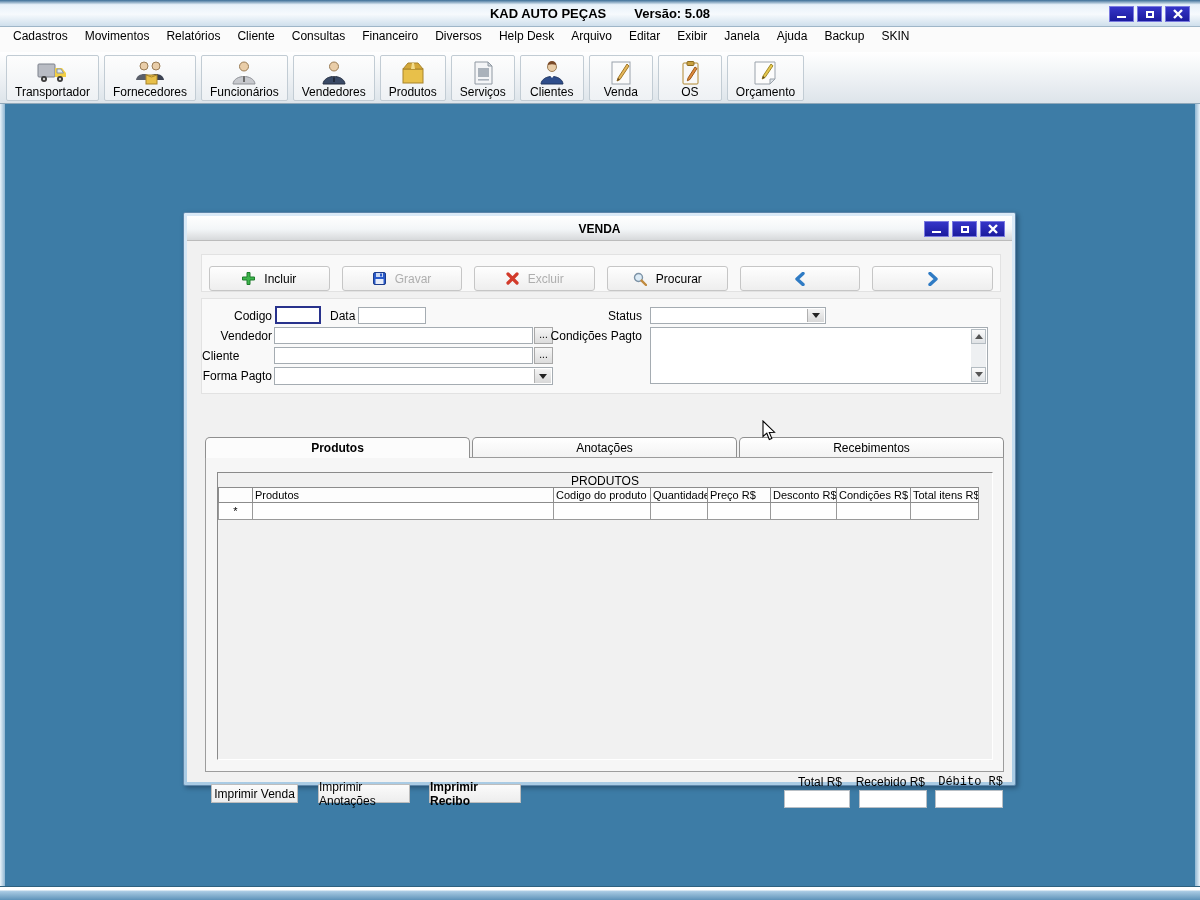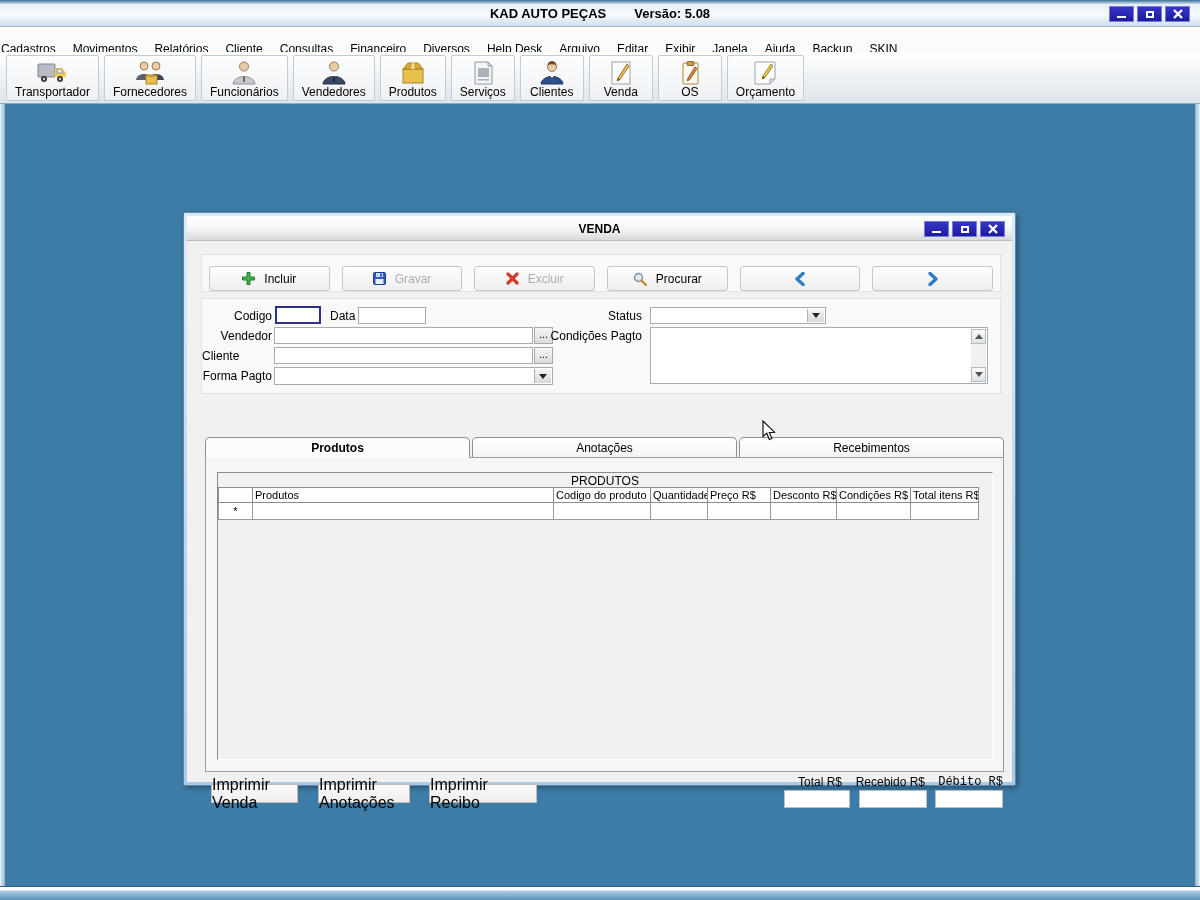--- a/index.html
+++ b/index.html
@@ -16,21 +16,21 @@
   .titlebar .ver { margin-left:28px; }
   .winbtns { position:absolute; right:10px; top:6px; display:flex; gap:3px; }
   .winbtn { width:25px; height:16px; background:linear-gradient(180deg,#3535c8,#1b1b9e); border:1px solid #7a7ae0;
     display:flex; align-items:center; justify-content:center; cursor:default; }
   .glyph-min { width:9px; height:2px; background:#fff; margin-top:6px; }
   .glyph-max { width:8px; height:7px; border:2px solid #fff; }
   .glyph-close { stroke:#fff; stroke-width:2.4; }
 
   
   .menubar { position:absolute; left:0; top:27px; width:1200px; height:32px; background:#fbfbfb;
-    border-bottom:1px solid #c9d4dd; display:flex; align-items:flex-end; padding-left:0; gap:15px; }
+    border-bottom:1px solid #c9d4dd; display:flex; align-items:flex-start; padding-left:12px; gap:15px; }
   .menu-item { padding:2px 1px; white-space:nowrap; }
 
   
   .toolbar { position:absolute; left:0; top:52px; width:1200px; height:52px;
     background:linear-gradient(180deg,#ffffff,#dde4ea); border-bottom:1px solid #8fa8ba;
     display:flex; align-items:center; padding-left:6px; gap:5px; }
   .tool-btn { height:46px; min-width:64px; padding:2px 8px 1px; background:linear-gradient(180deg,#fdfdfd,#eef1f4);
     border:1px solid #c2ccd4; border-radius:2px; display:flex; flex-direction:column; align-items:center; justify-content:space-between; }
   .tool-btn .ticon { height:28px; display:flex; align-items:flex-end; }
   .tool-btn .tlabel { font-size:12px; line-height:13px; }
@@ -84,21 +84,21 @@
     border:1px solid; border-color:#8a8a8a #ffffff #ffffff #8a8a8a; }
   .grid-caption { text-align:center; font-size:12px; padding-top:1px; height:14px; }
   table.grid { border-collapse:collapse; table-layout:fixed; width:760px; margin-left:0px; background:#fff; border:1px solid #5f5f5f; }
   table.grid th { font-weight:normal; font-size:11px; text-align:left; padding:0 2px; height:15px;
     border:1px solid #8c8c8c; background:#fdfdfd; overflow:hidden; white-space:nowrap; }
   table.grid td { height:17px; border:1px solid #9a9a9a; background:#fff; font-size:11px; text-align:center; }
   th.num { text-align:right;margin-top:48px; }
 
   
   .print-btn { position:absolute; height:19px; background:linear-gradient(180deg,#fbfbfb,#ededed); border:1px solid #bdbdbd;
-    font-size:16px; display:flex; align-items:center; justify-content:center; }
+    font-size:12px; display:flex; align-items:center; justify-content:center; }
   .tot-label { position:absolute; font-size:12px; text-align:right; }
   .tot-input { position:absolute; height:18px; background:#fff; border:1px solid #b9bfc5; }
 
   .cursor { position:absolute; left:762px; top:420px; z-index:99; }
 </style>
 </head>
 <body>
 
 <div class="screen">
 
@@ -406,21 +406,21 @@
               <td></td>
               <td></td>
             </tr>
           </tbody>
             </table>
         </div>
       </div>
 
       <div class="print-btn" style="left:24px;top:543px;width:87px;">Imprimir Venda</div>
       <div class="print-btn" style="left:131px;top:543px;width:92px;">Imprimir Anotações</div>
-      <div class="print-btn" style="left:242px;top:543px;width:108px;">Imprimir Recibo</div>
+      <div class="print-btn" style="left:242px;top:543px;width:92px;font-weight:bold;">Imprimir Recibo</div>
 
       <span class="tot-label" style="left:575px;width:80px;top:534px;">Total R$</span>
       <span class="tot-label" style="left:658px;width:80px;top:534px;">Recebido R$</span>
       <span class="tot-label" style="left:736px;width:80px;top:534px;font-family:Liberation Mono, monospace;">Débito R$</span>
       <input class="tot-input" style="left: 597px; top: 549px; width: 66px;" value="">
       <input class="tot-input" style="left: 672px; top: 549px; width: 68px;" value="">
       <input class="tot-input" style="left: 748px; top: 549px; width: 68px;" value="">
     </div>
   </div>
 

